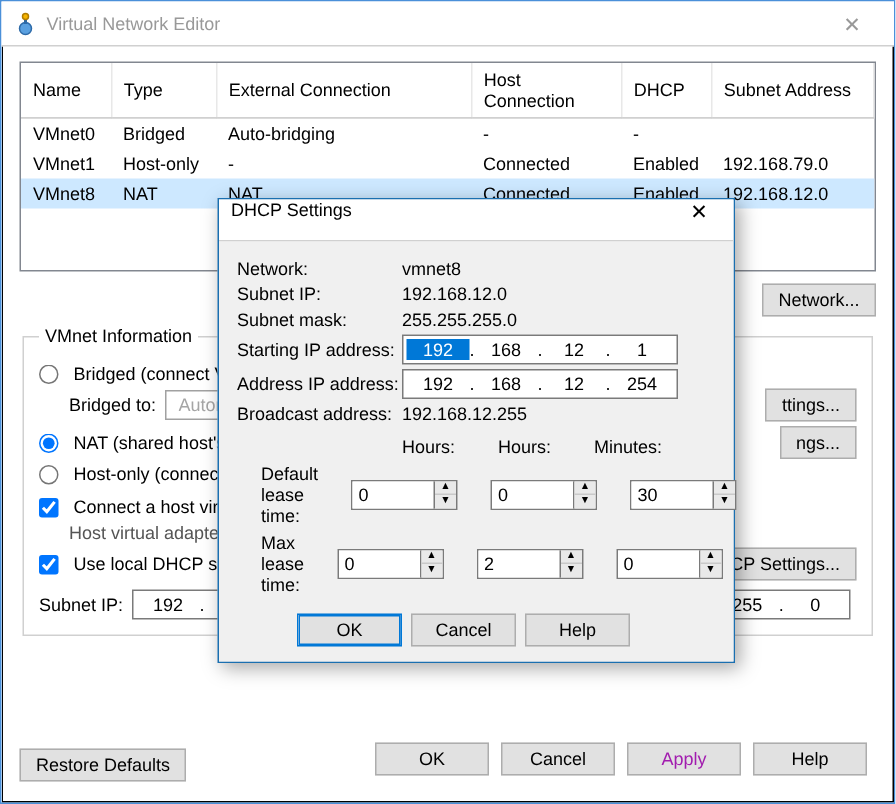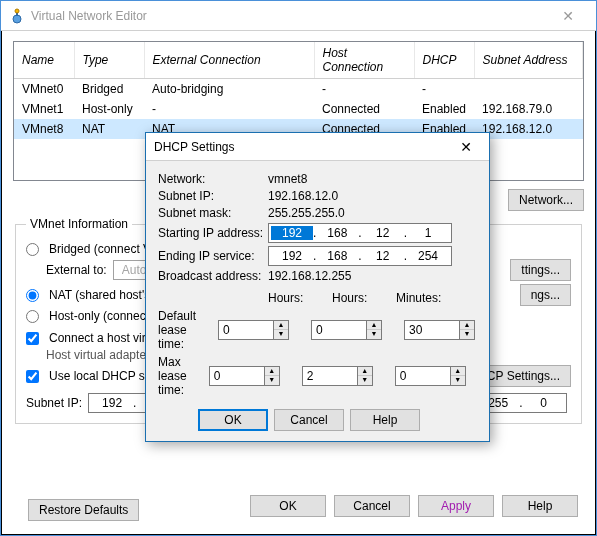--- a/index.html
+++ b/index.html
@@ -42,21 +42,20 @@
   }
   .content { padding: 10px 12px 10px 12px; }
 
   
   .tbl-wrap { border: 1px solid #828790; background: #fff; height: 140px; overflow: hidden; }
   table.net { width: 100%; border-collapse: collapse; font-size: 12px; }
   table.net th {
     text-align: left; font-weight: normal; padding: 4px 8px;
     background: #fff; border-bottom: 1px solid #d0d0d0; border-right: 1px solid #e8e8e8;
     color: #000;
-    font-style: italic;
   }
   table.net td { padding: 3px 8px; }
   table.net tr.selected td { background: #cde8ff; }
 
   .change-btn-row { text-align: right; margin-top: 8px; }
   .btn {
     display:inline-block; min-width: 76px; height: 22px;
     border: 1px solid #adadad; background: #e1e1e1;
     font: inherit; padding: 0 10px; cursor: default;
   }
@@ -80,46 +79,46 @@
   }
   .ipbox span { width: 42px; text-align:center; display:inline-block; }
   .ipbox i { font-style: normal; color:#000; }
   .ipbox span.sel { background:#0078d7; color:#fff; }
 
   
   .main-bottom {
     display:flex; gap:8px; justify-content:flex-end; align-items:center;
     padding: 10px 10px 10px 10px;
   }
-  .restore-row { position:absolute; left:27px; bottom:14px; }
+  .restore-row { position:absolute; left:12px; bottom:14px; }
 
   
   .modal {
     position: absolute;
     left: 145px; top: 132px;
     width: 345px;
     background: #f0f0f0;
     border: 1px solid #1a6fb0;
     box-shadow: 3px 3px 12px rgba(0,0,0,0.35);
     z-index: 10;
   }
   .modal .m-title {
     height: 28px; background:#fff; border-bottom:1px solid #d0d0d0;
-    display:flex; align-items:center; padding: 0 8px;
+    display:flex; padding: 0 8px;
   }
   .modal .m-title .t { flex:1; font-size: 12px; }
   .modal .m-title .x { width: 30px; text-align:center; font-size:14px; cursor:default; }
   .modal .m-body { padding: 8px 29px 10px 12px; background:#f0f0f0; }
   .kv { display:flex; margin: 3px 0; align-items:center; }
   .kv .k { width: 110px; }
   .kv .v { flex:1; }
   .lease-head { display:flex; margin-top:8px; }
   .lease-head .lbl { width:110px; }
   .lease-head .col { flex:1; }
-  .lease-row { display:flex; align-items:center; margin:4px 0; gap:22px; }
+  .lease-row { display:flex; align-items:center; margin:4px 16px; gap:22px; }
   .lease-row .lbl { width:108px; }
   .spin {
     display:inline-flex; align-items:stretch; border:1px solid #7a7a7a; height:20px; background:#fff;
   }
   .spin input { border:0; width:54px; text-align:left; padding:0 4px; font:inherit; outline:none; }
   .spin .arrows { display:flex; flex-direction:column; border-left:1px solid #7a7a7a; }
   .spin .arrows div { width:14px; height:9px; font-size:7px; line-height:8px; text-align:center; background:#e9e9e9; border-bottom:1px solid #c9c9c9;}
   .spin .arrows div:last-child { border-bottom:0; }
   .m-btns { display:flex; gap:6px; justify-content:center; margin-top:12px; }
   .m-btns .btn { min-width: 70px; }
@@ -190,21 +189,21 @@
     </div>
 
     <fieldset class="vmnet">
       <legend>VMnet Information</legend>
 
       <div class="row">
         <input type="radio" name="mode" style="">
         <span>Bridged (connect VM</span>
       </div>
       <div class="row indent">
-        <span>External to:</span>
+        <span>Bridged to:</span>
         <select class="combo" disabled="">
           <option>Automa</option>
         </select>
         <span style="flex:1"></span>
         <button class="btn" style="min-width:56px">ttings...</button>
       </div>
 
       <div class="row">
         <input type="radio" name="mode" checked="" style="">
         <span>NAT (shared host's I</span>
@@ -294,21 +293,21 @@
         <span class="sel">192</span>
           <i>.</i>
         <span>168</span>
           <i>.</i>
         <span>12</span>
           <i>.</i>
         <span>1</span>
       </span>
     </div>
     <div class="kv">
-        <span class="k">Ending IP service:</span>
+        <span class="k">Address IP address:</span>
       <span class="ipbox">
         <span>192</span>
           <i>.</i>
         <span>168</span>
           <i>.</i>
         <span>12</span>
           <i>.</i>
         <span>254</span>
       </span>
     </div>

